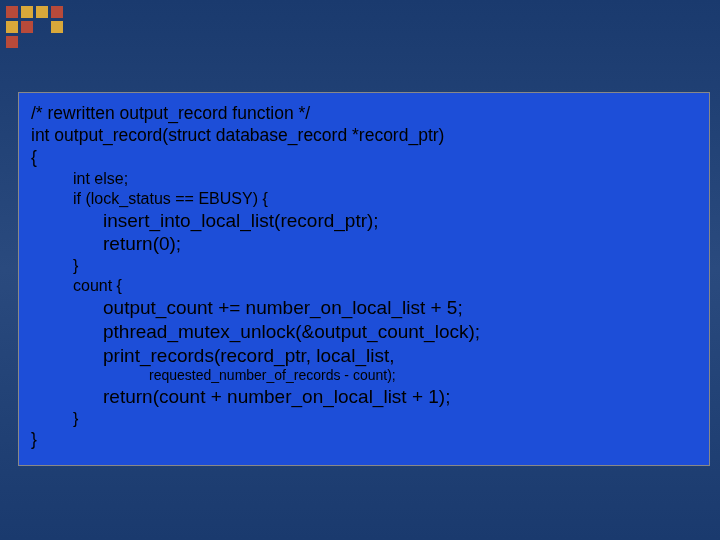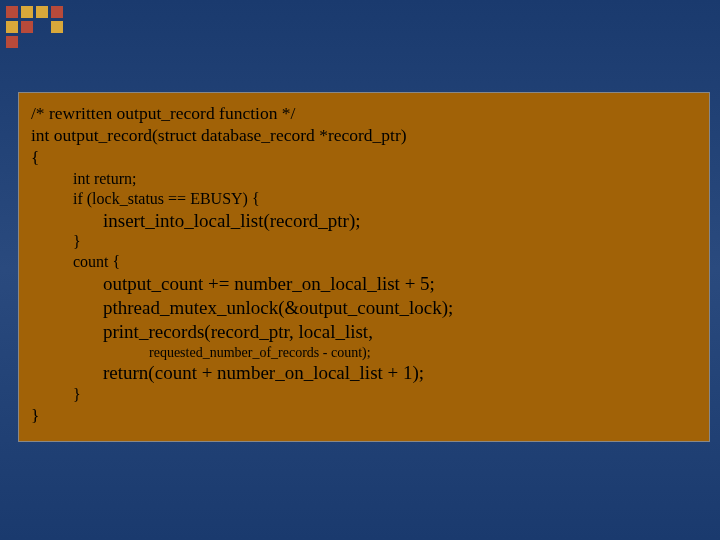--- a/index.html
+++ b/index.html
@@ -26,24 +26,24 @@
     height: 12px;
   }
   .sq.red { background: #b84a3a; }
   .sq.yellow { background: #d9a83a; }
   .sq.empty { background: transparent; }
   .code-panel {
     position: absolute;
     top: 92px;
     left: 18px;
     right: 10px;
-    background: #a16207;
+    background: #1d4ed8;
     border: 1px solid #888;
     padding: 10px 12px 14px 12px;
-    font-family: Liberation Serif, serif;
+    font-family: Liberation Sans, sans-serif;
     color: #000;
     line-height: 1.25;
   }
   .l0 { font-size: 17.5px; font-weight: 400; }
   .l1 { font-size: 16px; padding-left: 42px; }
   .l2 { font-size: 19px; padding-left: 72px; }
   .l3 { font-size: 14px; padding-left: 118px; }
 </style>
 </head>
 <body>
@@ -63,23 +63,24 @@
   </div>
   <div class="deco-row">
     <div class="sq red"></div>
   </div>
 </div>
 
 <div class="code-panel">
   <div class="l0">/* rewritten output_record function */</div>
   <div class="l0">int output_record(struct database_record *record_ptr)</div>
   <div class="l0">{</div>
-  <div class="l1">int return;</div>
+  <div class="l1">int else;</div>
   <div class="l1">if (lock_status == EBUSY) {</div>
   <div class="l2">insert_into_local_list(record_ptr);</div>
+  <div class="l2">return(0);</div>
   <div class="l1">}</div>
   <div class="l1">count {</div>
   <div class="l2">output_count += number_on_local_list + 5;</div>
   <div class="l2">pthread_mutex_unlock(&amp;output_count_lock);</div>
   <div class="l2">print_records(record_ptr, local_list,</div>
   <div class="l3">requested_number_of_records - count);</div>
   <div class="l2">return(count + number_on_local_list + 1);</div>
   <div class="l1">}</div>
   <div class="l0">}</div>
 </div>

